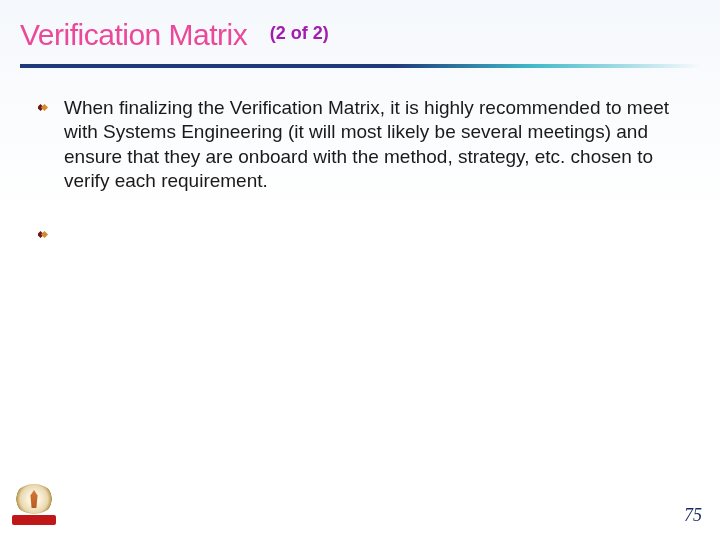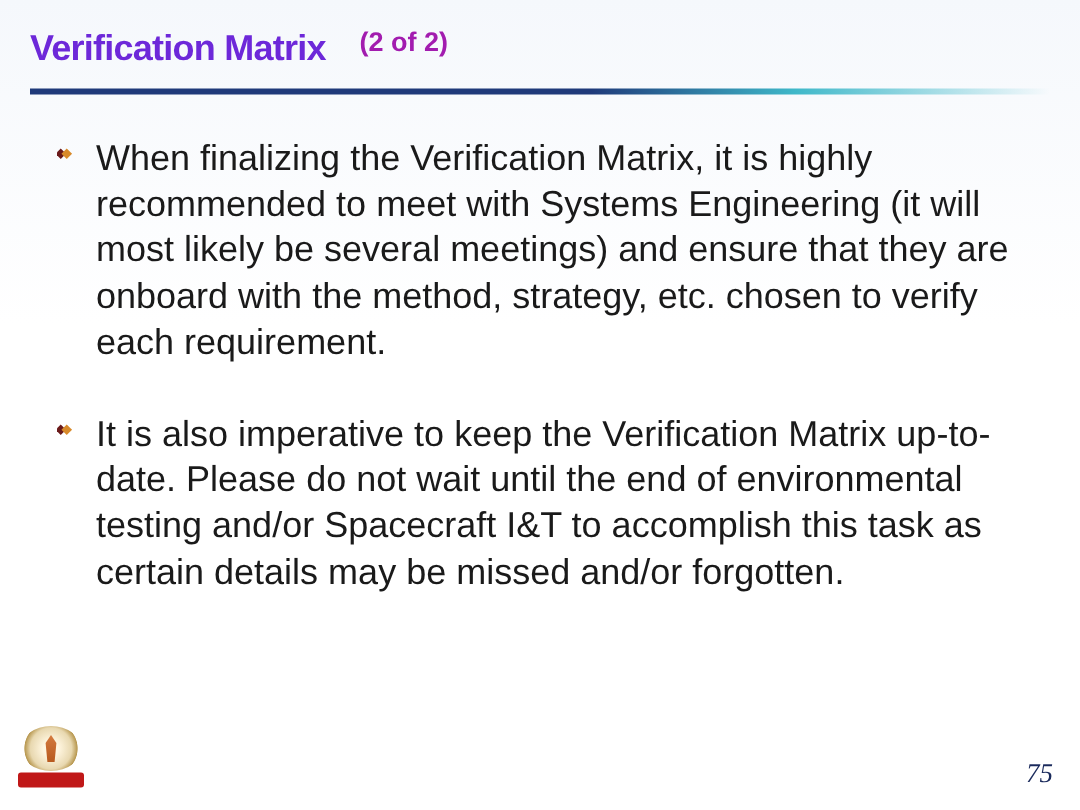--- a/index.html
+++ b/index.html
@@ -9,42 +9,42 @@
     background: linear-gradient(180deg, #f5f8fc 0%, #ffffff 40%, #ffffff 100%);
     font-family: Arial, Helvetica, sans-serif;
     position: relative;
     overflow: hidden;
   }
   .header {
     padding: 18px 20px 8px 20px;
   }
   .title {
     display: inline-block;
-    font-size: 24px;
-    font-weight: bold;
-    color: #6d28d9;
+    font-size: 30px;
+    font-weight: normal;
+    color: #ec4899;
     letter-spacing: -0.5px;
   }
   .subtitle {
     display: inline-block;
     font-size: 18px;
     font-weight: bold;
     color: #a21caf;
     margin-left: 18px;
     vertical-align: 6px;
   }
   .divider {
     margin: 4px 20px 0 20px;
     height: 4px;
     background: linear-gradient(90deg, #1f3a7a 0%, #1f3a7a 55%, #3fb8c9 75%, rgba(63,184,201,0) 100%);
   }
   .content {
     padding: 28px 34px 0 44px;
     color: #1a1a1a;
-    font-size: 24px;
+    font-size: 19px;
     line-height: 1.28;
   }
   .bullet-item {
     position: relative;
     padding-left: 20px;
     margin-bottom: 30px;
   }
   .bullet-icon {
     position: absolute;
     left: -6px;
@@ -135,21 +135,20 @@
     </span>
     <span>When finalizing the Verification Matrix, it is highly recommended to meet with Systems Engineering (it will most likely be several meetings) and ensure that they are onboard with the method, strategy, etc. chosen to verify each requirement.</span>
   </div>
   <div class="bullet-item">
     <span class="bullet-icon">
       <svg width="11" height="11" viewBox="0 0 11 11">
         <rect x="0" y="3" width="5" height="5" fill="#6a1a1a" transform="rotate(45 2.5 5.5)"></rect>
         <rect x="4" y="3" width="5" height="5" fill="#d88a2a" transform="rotate(45 6.5 5.5)"></rect>
       </svg>
     </span>
-    <span>It is also imperative to keep the Verification Matrix up-to-date.  Please do not wait until the end of environmental testing and/or Spacecraft I&amp;T to accomplish this task as certain details may be missed and/or forgotten.</span>
   </div>
 </div>
 
 <div class="footer">
   <div class="logo">
     <div class="logo-top">
         <div class="logo-figure"></div>
       </div>
     <div class="logo-caption"></div>
   </div>

